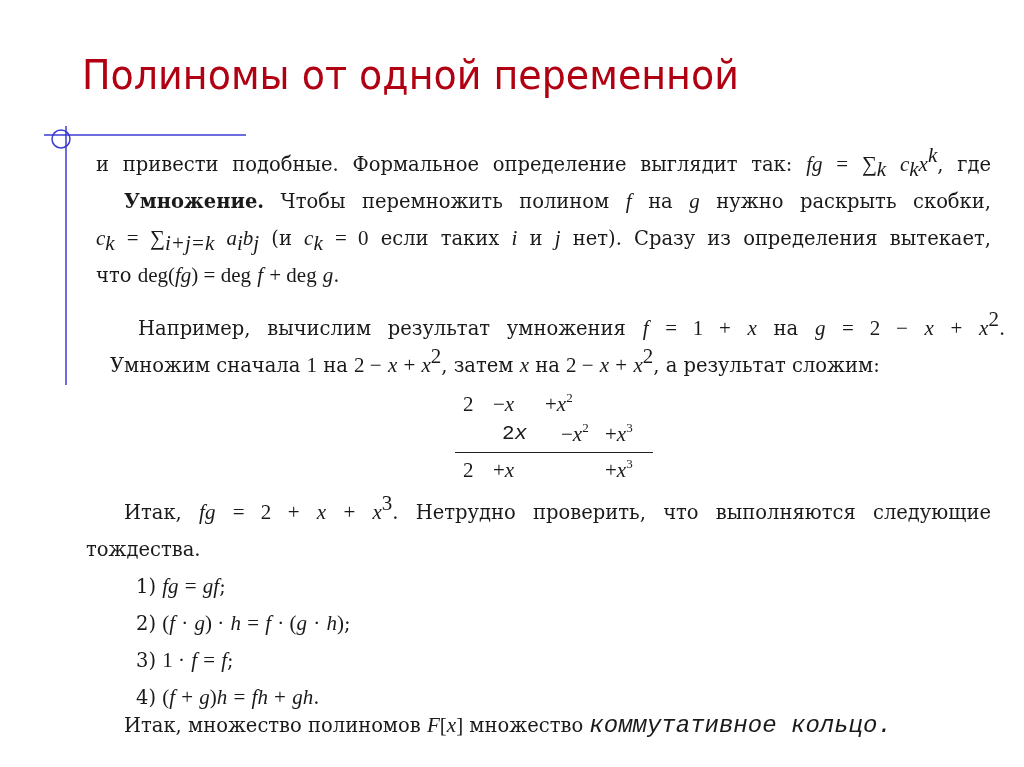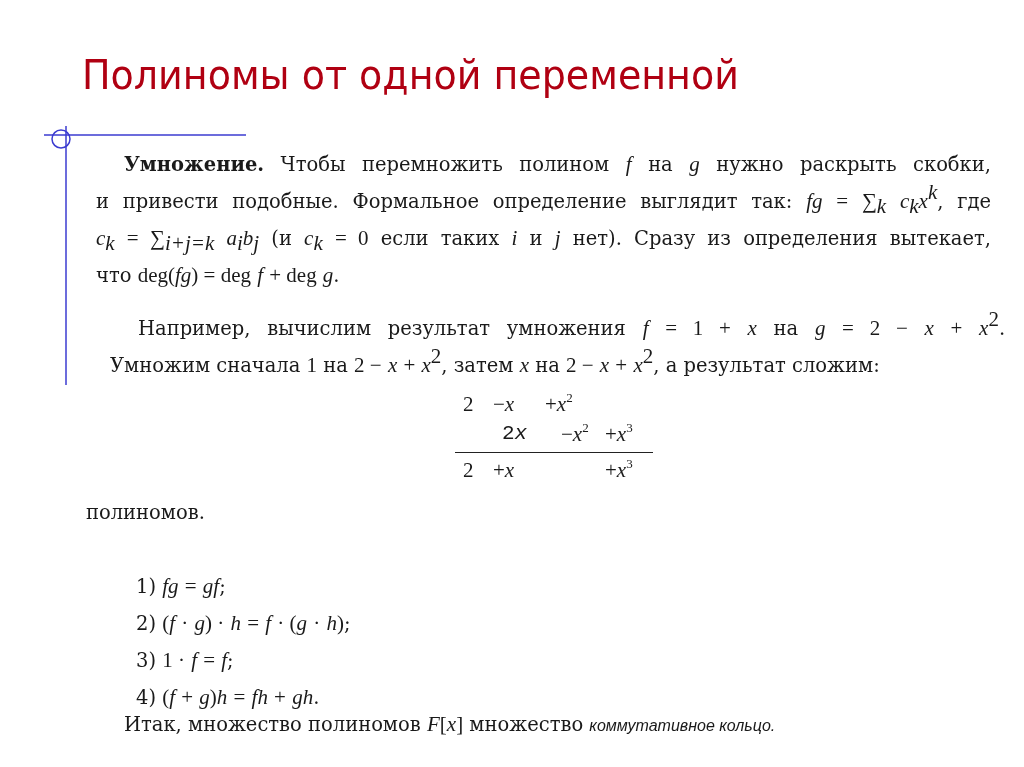--- a/index.html
+++ b/index.html
@@ -19,41 +19,41 @@
   sub { font-size:13px; vertical-align:-5px; line-height:0; }
   .bold { font-weight:bold; }
   .ind { padding-left:28px; }
   .tbl { position:absolute; left:455px; top:392px; font-family:"Liberation Serif", serif;
          font-size:21px; }
   .tbl .row { position:relative; height:30px; }
   .tbl .c { position:absolute; top:0; }
   .tbl .rule { position:absolute; left:0; top:60px; width:198px; border-top:1.5px solid #222; }
   .list { position:absolute; left:136px; top:568px; font-size:19.5px; line-height:36px; }
   .concl { position:absolute; left:124px; top:712px; font-size:19.5px; }
-  .itl { font-style:italic; font-family:Liberation Sans, sans-serif; font-size:16px; }
+  .itl { font-style:italic; font-family:Liberation Mono, monospace; font-size:24px; }
 </style>
 </head>
 <body>
 
 <div class="title">Полиномы от одной переменной</div>
 
 <svg class="deco" width="1024" height="767">
   <line x1="44" y1="135" x2="246" y2="135" stroke="#3b3bd0" stroke-width="1.5"></line>
   <line x1="66" y1="126" x2="66" y2="385" stroke="#3b3bd0" stroke-width="1.5"></line>
   <circle cx="61" cy="139" r="9" fill="none" stroke="#3b3bd0" stroke-width="1.5"></circle>
 </svg>
 
 <div class="para" style="top:146px;">
+  <span class="l j">
+    <span>и привести подобные. Формальное определение выглядит так:</span>
+    <span class="m">fg</span> <span class="r">=</span> <span class="r">∑</span><sub class="m">k</sub> <span class="m">c</span><sub class="m">k</sub><span class="m">x</span><sup class="m">k</sup>, где
+  </span>
   <span class="l j ind">
     <span class="bold">Умножение.</span>
     Чтобы перемножить полином <span class="m">f</span> на <span class="m">g</span> нужно раскрыть скобки,
-  </span>
-  <span class="l j">
-    <span>и привести подобные. Формальное определение выглядит так:</span>
-    <span class="m">fg</span> <span class="r">=</span> <span class="r">∑</span><sub class="m">k</sub> <span class="m">c</span><sub class="m">k</sub><span class="m">x</span><sup class="m">k</sup>, где
   </span>
   <span class="l j">
     <span class="m">c</span><sub class="m">k</sub> <span class="r">= ∑</span><sub class="m">i+j=k</sub> <span class="m">a</span><sub class="m">i</sub><span class="m">b</span><sub class="m">j</sub>
     (и <span class="m">c</span><sub class="m">k</sub> <span class="r">= 0</span> если таких <span class="m">i</span> и <span class="m">j</span> нет). Сразу из определения вытекает,
   </span>
   <span class="l">
     <span>что</span>
     <span class="r">deg(</span><span class="m">fg</span><span class="r">) = deg</span> <span class="m">f</span> <span class="r">+ deg</span> <span class="m">g</span>.
   </span>
 </div>
@@ -83,21 +83,25 @@
   </div>
   <div class="rule"></div>
   <div class="row" style="margin-top:6px;">
     <span class="c" style="left:8px;">2</span>
     <span class="c" style="left:38px;">+<i>x</i></span>
     <span class="c" style="left:150px;">+<i>x</i><sup>3</sup></span>
   </div>
 </div>
 
 <div class="para" style="top:494px; left:86px; width:905px;">
-  <span class="l">полиномов.</span>
+  <span class="l j" style="padding-left:38px;">
+    <span>Итак,</span>
+    <span class="m">fg</span> <span class="r">= 2 +</span> <span class="m">x</span> <span class="r">+</span> <span class="m">x</span><sup class="r">3</sup>. Нетрудно проверить, что выполняются следующие
+  </span>
+  <span class="l">тождества.</span>
 </div>
 
 <div class="list">
   <div><span>1)</span> <span class="m">fg</span> <span class="r">=</span> <span class="m">gf</span>;</div>
   <div><span>2)</span> <span class="r">(</span><span class="m">f</span> <span class="r">·</span> <span class="m">g</span><span class="r">) ·</span> <span class="m">h</span> <span class="r">=</span> <span class="m">f</span> <span class="r">· (</span><span class="m">g</span> <span class="r">·</span> <span class="m">h</span><span class="r">)</span>;</div>
   <div><span>3)</span> <span class="r">1 ·</span> <span class="m">f</span> <span class="r">=</span> <span class="m">f</span>;</div>
   <div><span>4)</span> <span class="r">(</span><span class="m">f</span> <span class="r">+</span> <span class="m">g</span><span class="r">)</span><span class="m">h</span> <span class="r">=</span> <span class="m">fh</span> <span class="r">+</span> <span class="m">gh</span>.</div>
 </div>
 
 <div class="concl">

